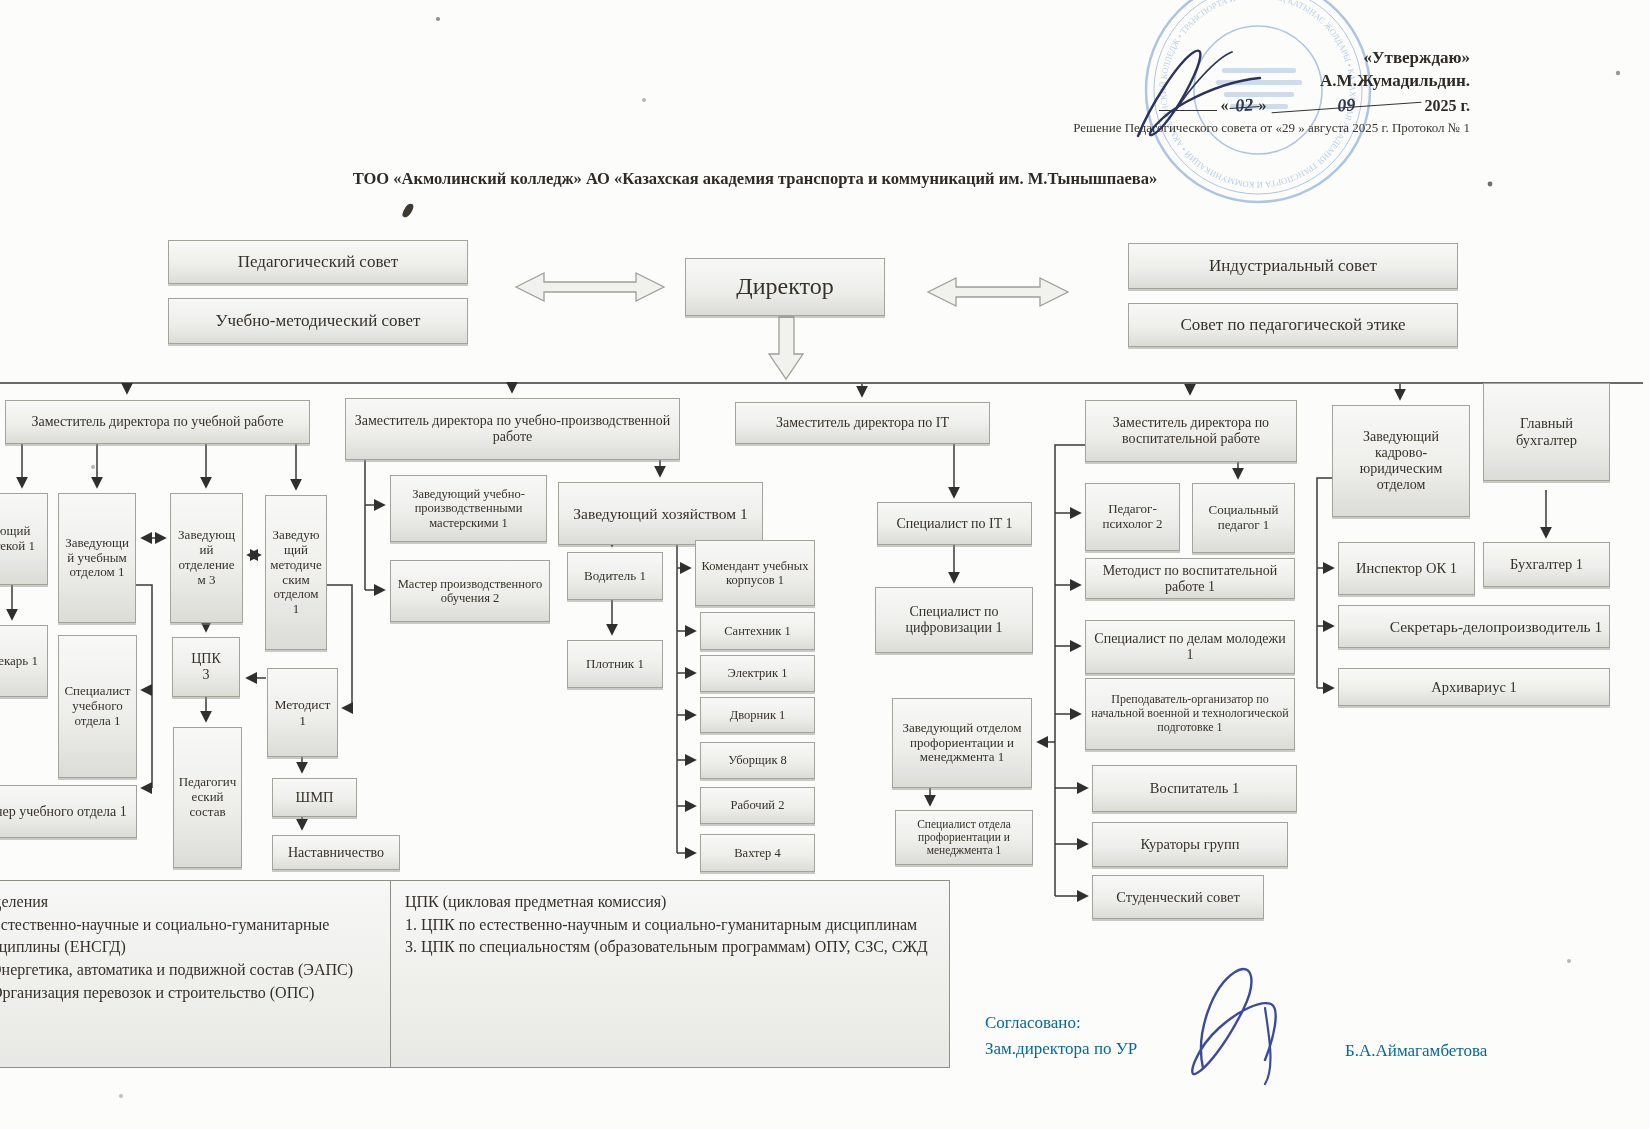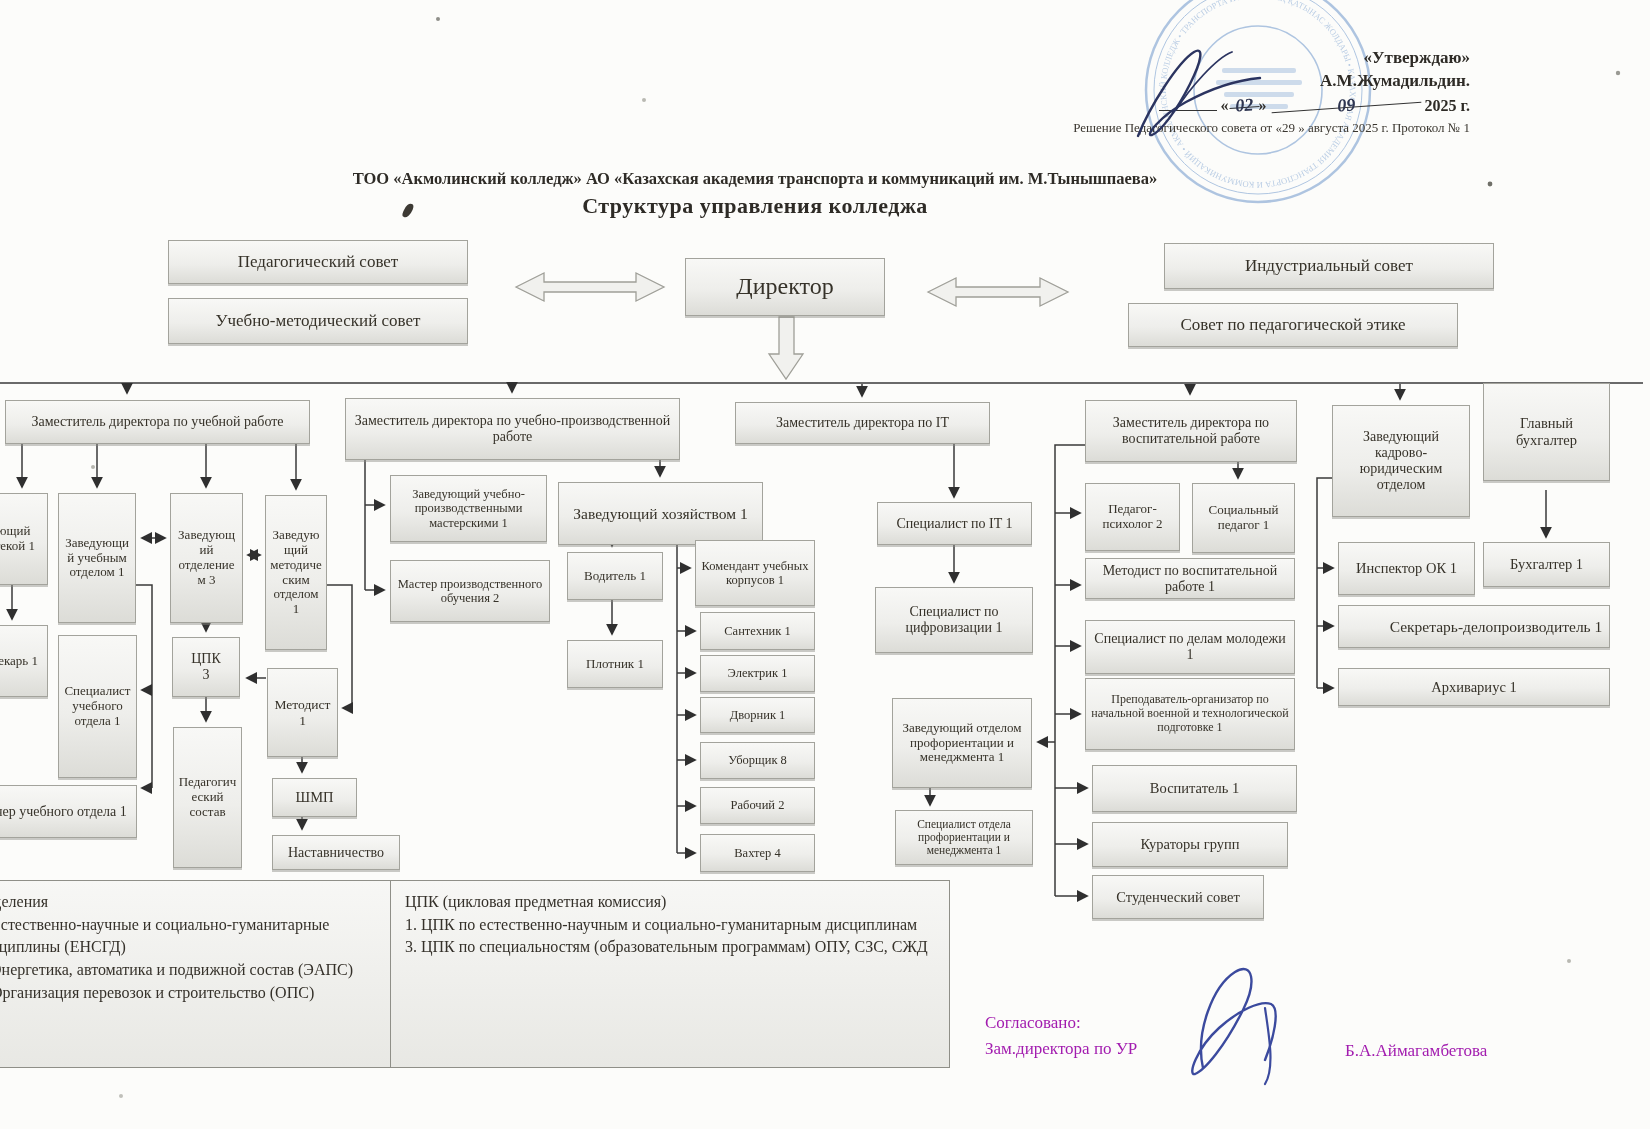--- a/index.html
+++ b/index.html
@@ -23,21 +23,21 @@
         transform:rotate(-4deg);font-weight:bold;}
   .resolution{font-weight:normal;font-size:13px;margin-top:2px;color:#3a362f;}
   .orgline{position:absolute;left:0;top:169px;width:1510px;text-align:center;
            font-weight:bold;font-size:16.5px;z-index:3;}
   .bigtitle{position:absolute;left:0;top:193px;width:1510px;text-align:center;
             font-weight:bold;font-size:22px;letter-spacing:.5px;z-index:3;}
   
   .legend{position:absolute;box-sizing:border-box;border:1px solid #8f8f88;
           background:linear-gradient(180deg,#f7f7f5,#e8e8e4);
           font-size:16px;line-height:1.42;padding:10px 14px;z-index:2;color:#35312a;}
-  .agree{position:absolute;font-size:17px;line-height:1.5;z-index:3;color:#a21caf;}
+  .agree{position:absolute;font-size:17px;line-height:1.5;z-index:3;color:#0369a1;}
   .stamp{position:absolute;z-index:0;opacity:.55;filter:blur(.5px);}
   .sig{position:absolute;z-index:4;pointer-events:none;}
   .specks{position:absolute;left:0;top:0;width:2px;height:2px;border-radius:50%;background:transparent;
     box-shadow:437px 18px 0 1px #8f8f89, 1489px 183px 0 1.4px #6f6f68, 643px 99px 0 1px #b9b9b2,
                92px 466px 0 1px #b5b5ae, 1617px 72px 0 1.2px #9a9a93, 540px 500px 0 1px #c5c5bf,
                1568px 960px 0 1px #b9b9b2, 120px 1095px 0 1px #c0c0ba;z-index:0;}
   .inkmark{position:absolute;left:404px;top:203px;width:8px;height:15px;background:#3d3a34;
            border-radius:65% 35% 70% 30%;transform:rotate(22deg);z-index:3;}
 </style>
 </head>
@@ -74,21 +74,20 @@
     <div class="dateline">
       <span class="uline" style="width:58px;"></span>
       <span>«</span><span class="hand uline" style="width:30px;text-align:center;">02</span><span>»</span>
       <span class="hand uline" style="width:150px;text-align:center;">09</span>
       <span style="font-weight:bold;">2025 г.</span>
     </div>
     <div class="resolution">Решение Педагогического совета от «29 » августа 2025 г. Протокол № 1</div>
   </div>
 
   <div class="orgline">ТОО «Акмолинский колледж» АО «Казахская академия транспорта и коммуникаций им. М.Тынышпаева»</div>
-  <div class="bigtitle">Структура управления колледжа</div>
 
   <svg class="edges" width="1650" height="1129" viewBox="0 0 1650 1129">
     <defs>
       <marker id="ah" viewBox="0 0 10 10" refX="8.5" refY="5" markerWidth="8" markerHeight="8" orient="auto-start-reverse">
         <path d="M0,0 L10,5 L0,10 z" fill="#2f2f2f"></path>
       </marker>
     </defs>
     <g stroke="#3a3a3a" stroke-width="1.5" fill="none">
       <line x1="0" y1="383" x2="1643" y2="383"></line>
       <line x1="127" y1="384" x2="127" y2="393" marker-end="url(#ah)"></line>
@@ -159,21 +158,21 @@
       <polygon points="928,292 956,278 956,287 1040,287 1040,278 1068,292 1040,306 1040,297 956,297 956,306"></polygon>
       <polygon points="779,317 794,317 794,354 803,354 786,379 769,354 779,354"></polygon>
     </g>
   </svg>
 
   <div class="nodes-layer">
 
     <div class="nb" style="left:168px;top:240px;width:300px;height:44px;font-size:17px;">Педагогический совет</div>
     <div class="nb" style="left:168px;top:298px;width:300px;height:46px;font-size:17px;">Учебно-методический совет</div>
     <div class="nb" style="left:685px;top:258px;width:200px;height:58px;font-size:24px;">Директор</div>
-    <div class="nb" style="left:1128px;top:243px;width:330px;height:46px;font-size:17px;margin-left:36px;">Индустриальный совет</div>
+    <div class="nb" style="left:1128px;top:243px;width:330px;height:46px;font-size:17px;">Индустриальный совет</div>
     <div class="nb" style="left:1128px;top:303px;width:330px;height:44px;font-size:17px;">Совет по педагогической этике</div>
 
     <div class="nb" style="left:5px;top:400px;width:305px;height:44px;font-size:14px;">Заместитель директора по учебной работе</div>
     <div class="nb" style="left:345px;top:398px;width:335px;height:62px;font-size:14px;">Заместитель директора по учебно-производственной работе</div>
     <div class="nb" style="left:735px;top:402px;width:255px;height:42px;font-size:14px;">Заместитель директора по IT</div>
     <div class="nb" style="left:1085px;top:400px;width:212px;height:62px;font-size:14px;">Заместитель директора по воспитательной работе</div>
     <div class="nb" style="left:1332px;top:405px;width:138px;height:112px;font-size:14px;">Заведующий кадрово-юридическим отделом</div>
     <div class="nb" style="left:1483px;top:383px;width:127px;height:98px;font-size:14.5px;">Главный бухгалтер</div>
 
     <div class="nb" style="left:-58px;top:493px;width:106px;height:92px;font-size:13px;">Заведующий библиотекой 1</div>

